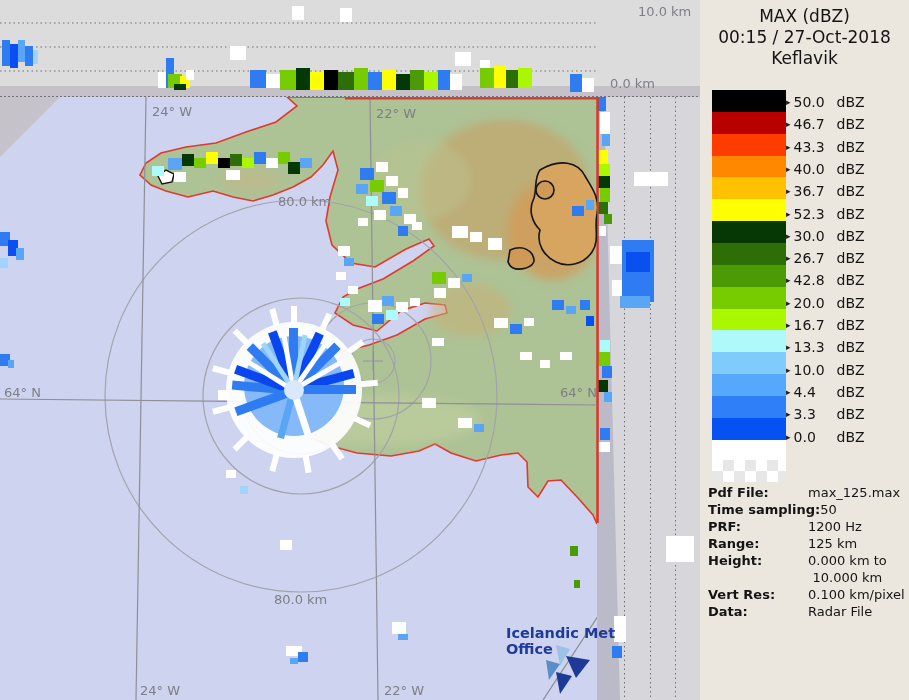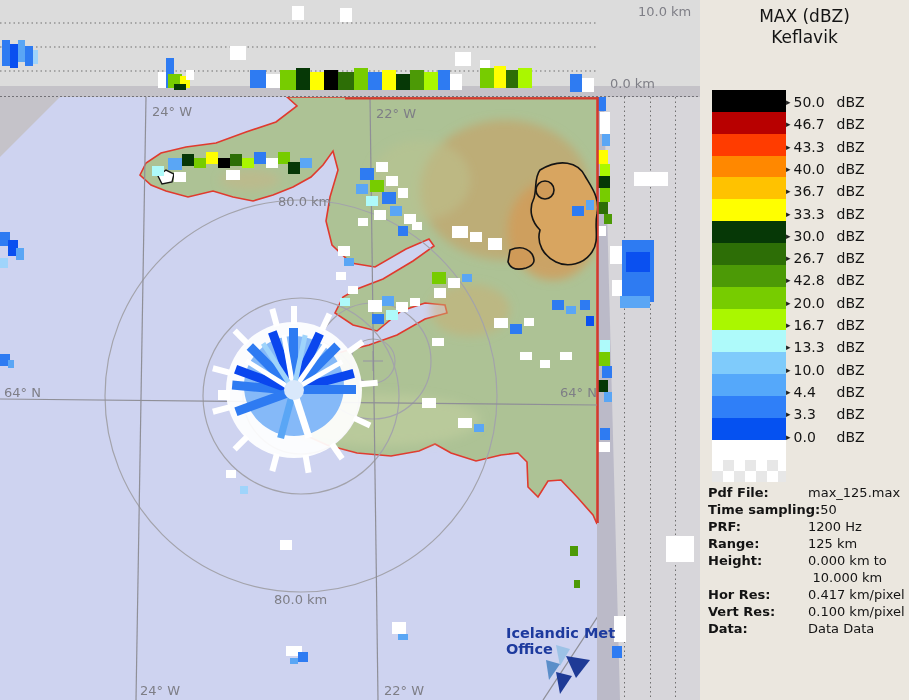--- a/index.html
+++ b/index.html
@@ -334,20 +334,21 @@
   <div class="maplabel" style="left:274px;top:592px;">80.0 km</div>
 
   <div class="logo-text">
     <div>Icelandic Met</div>
     <div>Office</div>
   </div>
 
   <div class="sidebar">
     <div class="hdr">
       <div>MAX (dBZ)</div>
+      <div>00:15 / 27-Oct-2018</div>
       <div>Keflavik</div>
     </div>
 
     <div class="colorbar">
         <div class="band" style="height: 21.87px; background: rgb(0, 0, 0);"></div>
         <div class="band" style="height: 21.87px; background: rgb(184, 0, 0);"></div>
         <div class="band" style="height: 21.87px; background: rgb(255, 60, 0);"></div>
         <div class="band" style="height: 21.87px; background: rgb(255, 136, 0);"></div>
         <div class="band" style="height: 21.87px; background: rgb(255, 194, 0);"></div>
         <div class="band" style="height: 21.87px; background: rgb(255, 255, 0);"></div>
@@ -366,23 +367,22 @@
       </div>
 
     <div class="info">
       <div>
           <div class="row"><span class="lbl">Pdf File:</span><span class="val">max_125.max</span></div>
           <div class="row"><span class="lbl">Time sampling:</span><span class="val">50</span></div>
           <div class="row"><span class="lbl">PRF:</span><span class="val">1200 Hz</span></div>
           <div class="row"><span class="lbl">Range:</span><span class="val">125 km</span></div>
           <div class="row"><span class="lbl">Height:</span><span class="val">0.000 km to
 10.000 km</span></div>
-          <div class="row"><span class="lbl">Hor Res:</span><span class="val">0.417 km/pixel</span></div>
           <div class="row"><span class="lbl">Vert Res:</span><span class="val">0.100 km/pixel</span></div>
-          <div class="row"><span class="lbl">Data:</span><span class="val">Data Data</span></div>
+          <div class="row"><span class="lbl">Data:</span><span class="val">Radar File</span></div>
         </div>
     </div>
   <div class="leg-label" style="top: 92px;">
         <span class="arr">▸</span>
         <span class="num">50.0</span>
         <span class="unit">dBZ</span>
       </div>
       <div class="leg-label" style="top: 114.3px;">
         <span class="arr">▸</span>
         <span class="num">46.7</span>
@@ -398,21 +398,21 @@
         <span class="num">40.0</span>
         <span class="unit">dBZ</span>
       </div>
       <div class="leg-label" style="top: 181.2px;">
         <span class="arr">▸</span>
         <span class="num">36.7</span>
         <span class="unit">dBZ</span>
       </div>
       <div class="leg-label" style="top: 203.5px;">
         <span class="arr">▸</span>
-        <span class="num">33.3</span>
+        <span class="num">52.3</span>
         <span class="unit">dBZ</span>
       </div>
       <div class="leg-label" style="top: 225.8px;">
         <span class="arr">▸</span>
         <span class="num">30.0</span>
         <span class="unit">dBZ</span>
       </div>
       <div class="leg-label" style="top: 248.1px;">
         <span class="arr">▸</span>
         <span class="num">26.7</span>

